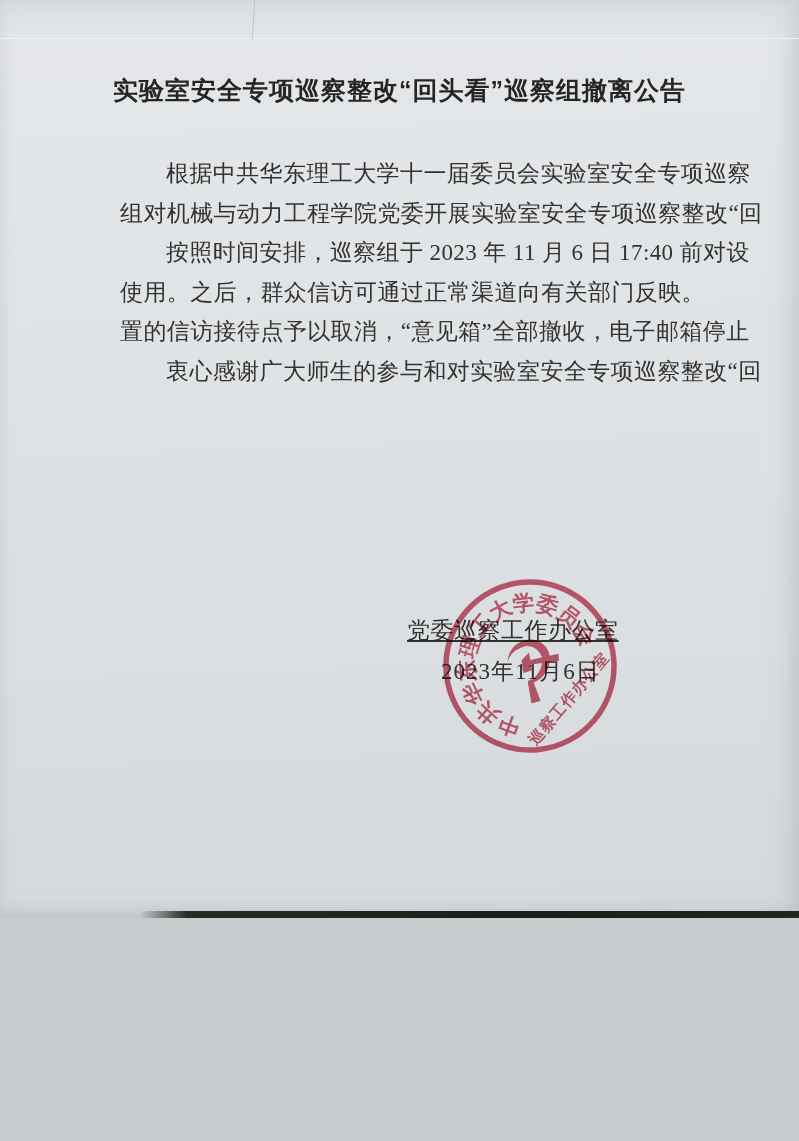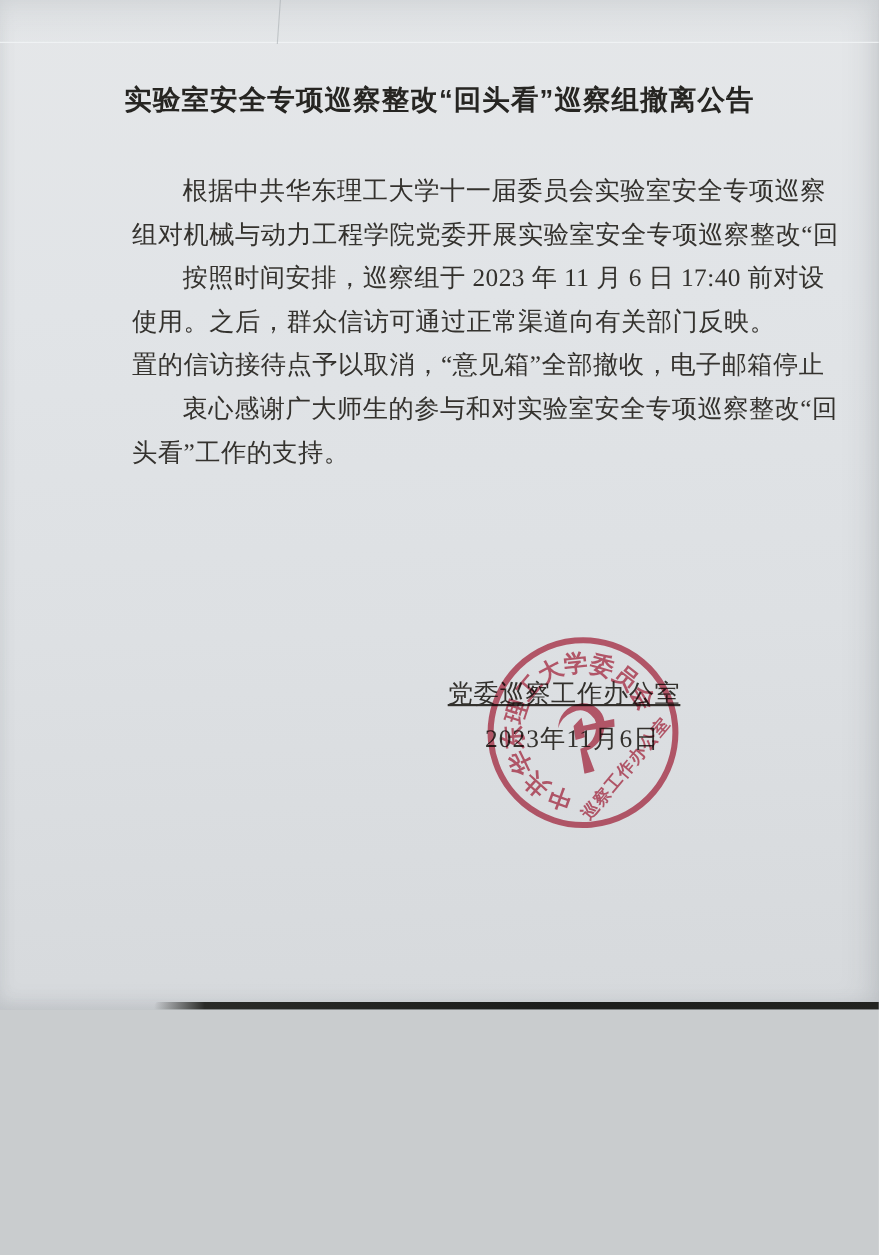--- a/index.html
+++ b/index.html
@@ -86,21 +86,20 @@
 
   <h1 class="doc-title">实验室安全专项巡察整改“回头看”巡察组撤离公告</h1>
 
   <div class="doc-body">
     <div class="line first">根据中共华东理工大学十一届委员会实验室安全专项巡察</div>
     <div class="line">组对机械与动力工程学院党委开展实验室安全专项巡察整改“回</div>
     <div class="line first">按照时间安排，巡察组于 2023 年 11 月 6 日 17:40 前对设</div>
     <div class="line">使用。之后，群众信访可通过正常渠道向有关部门反映。</div>
     <div class="line">置的信访接待点予以取消，“意见箱”全部撤收，电子邮箱停止</div>
     <div class="line first">衷心感谢广大师生的参与和对实验室安全专项巡察整改“回</div>
-    <div class="line">头看”工作的支持。</div>
   </div>
 
   <div class="sig-office">党委巡察工作办公室</div>
   <div class="sig-date">2023年11月6日</div>
 
   <svg id="seal-svg" class="stamp" viewBox="0 0 230 230" xmlns="http://www.w3.org/2000/svg">
       <g transform="translate(115,115) rotate(-50)">
         <circle r="84" fill="none" stroke="#c4455c" stroke-width="5.5"></circle>
         <text transform="rotate(-110)" y="-56" text-anchor="middle" class="seal-ring-char" fill="#c4455c">中</text>
         <text transform="rotate(-88)" y="-56" text-anchor="middle" class="seal-ring-char" fill="#c4455c">共</text>

